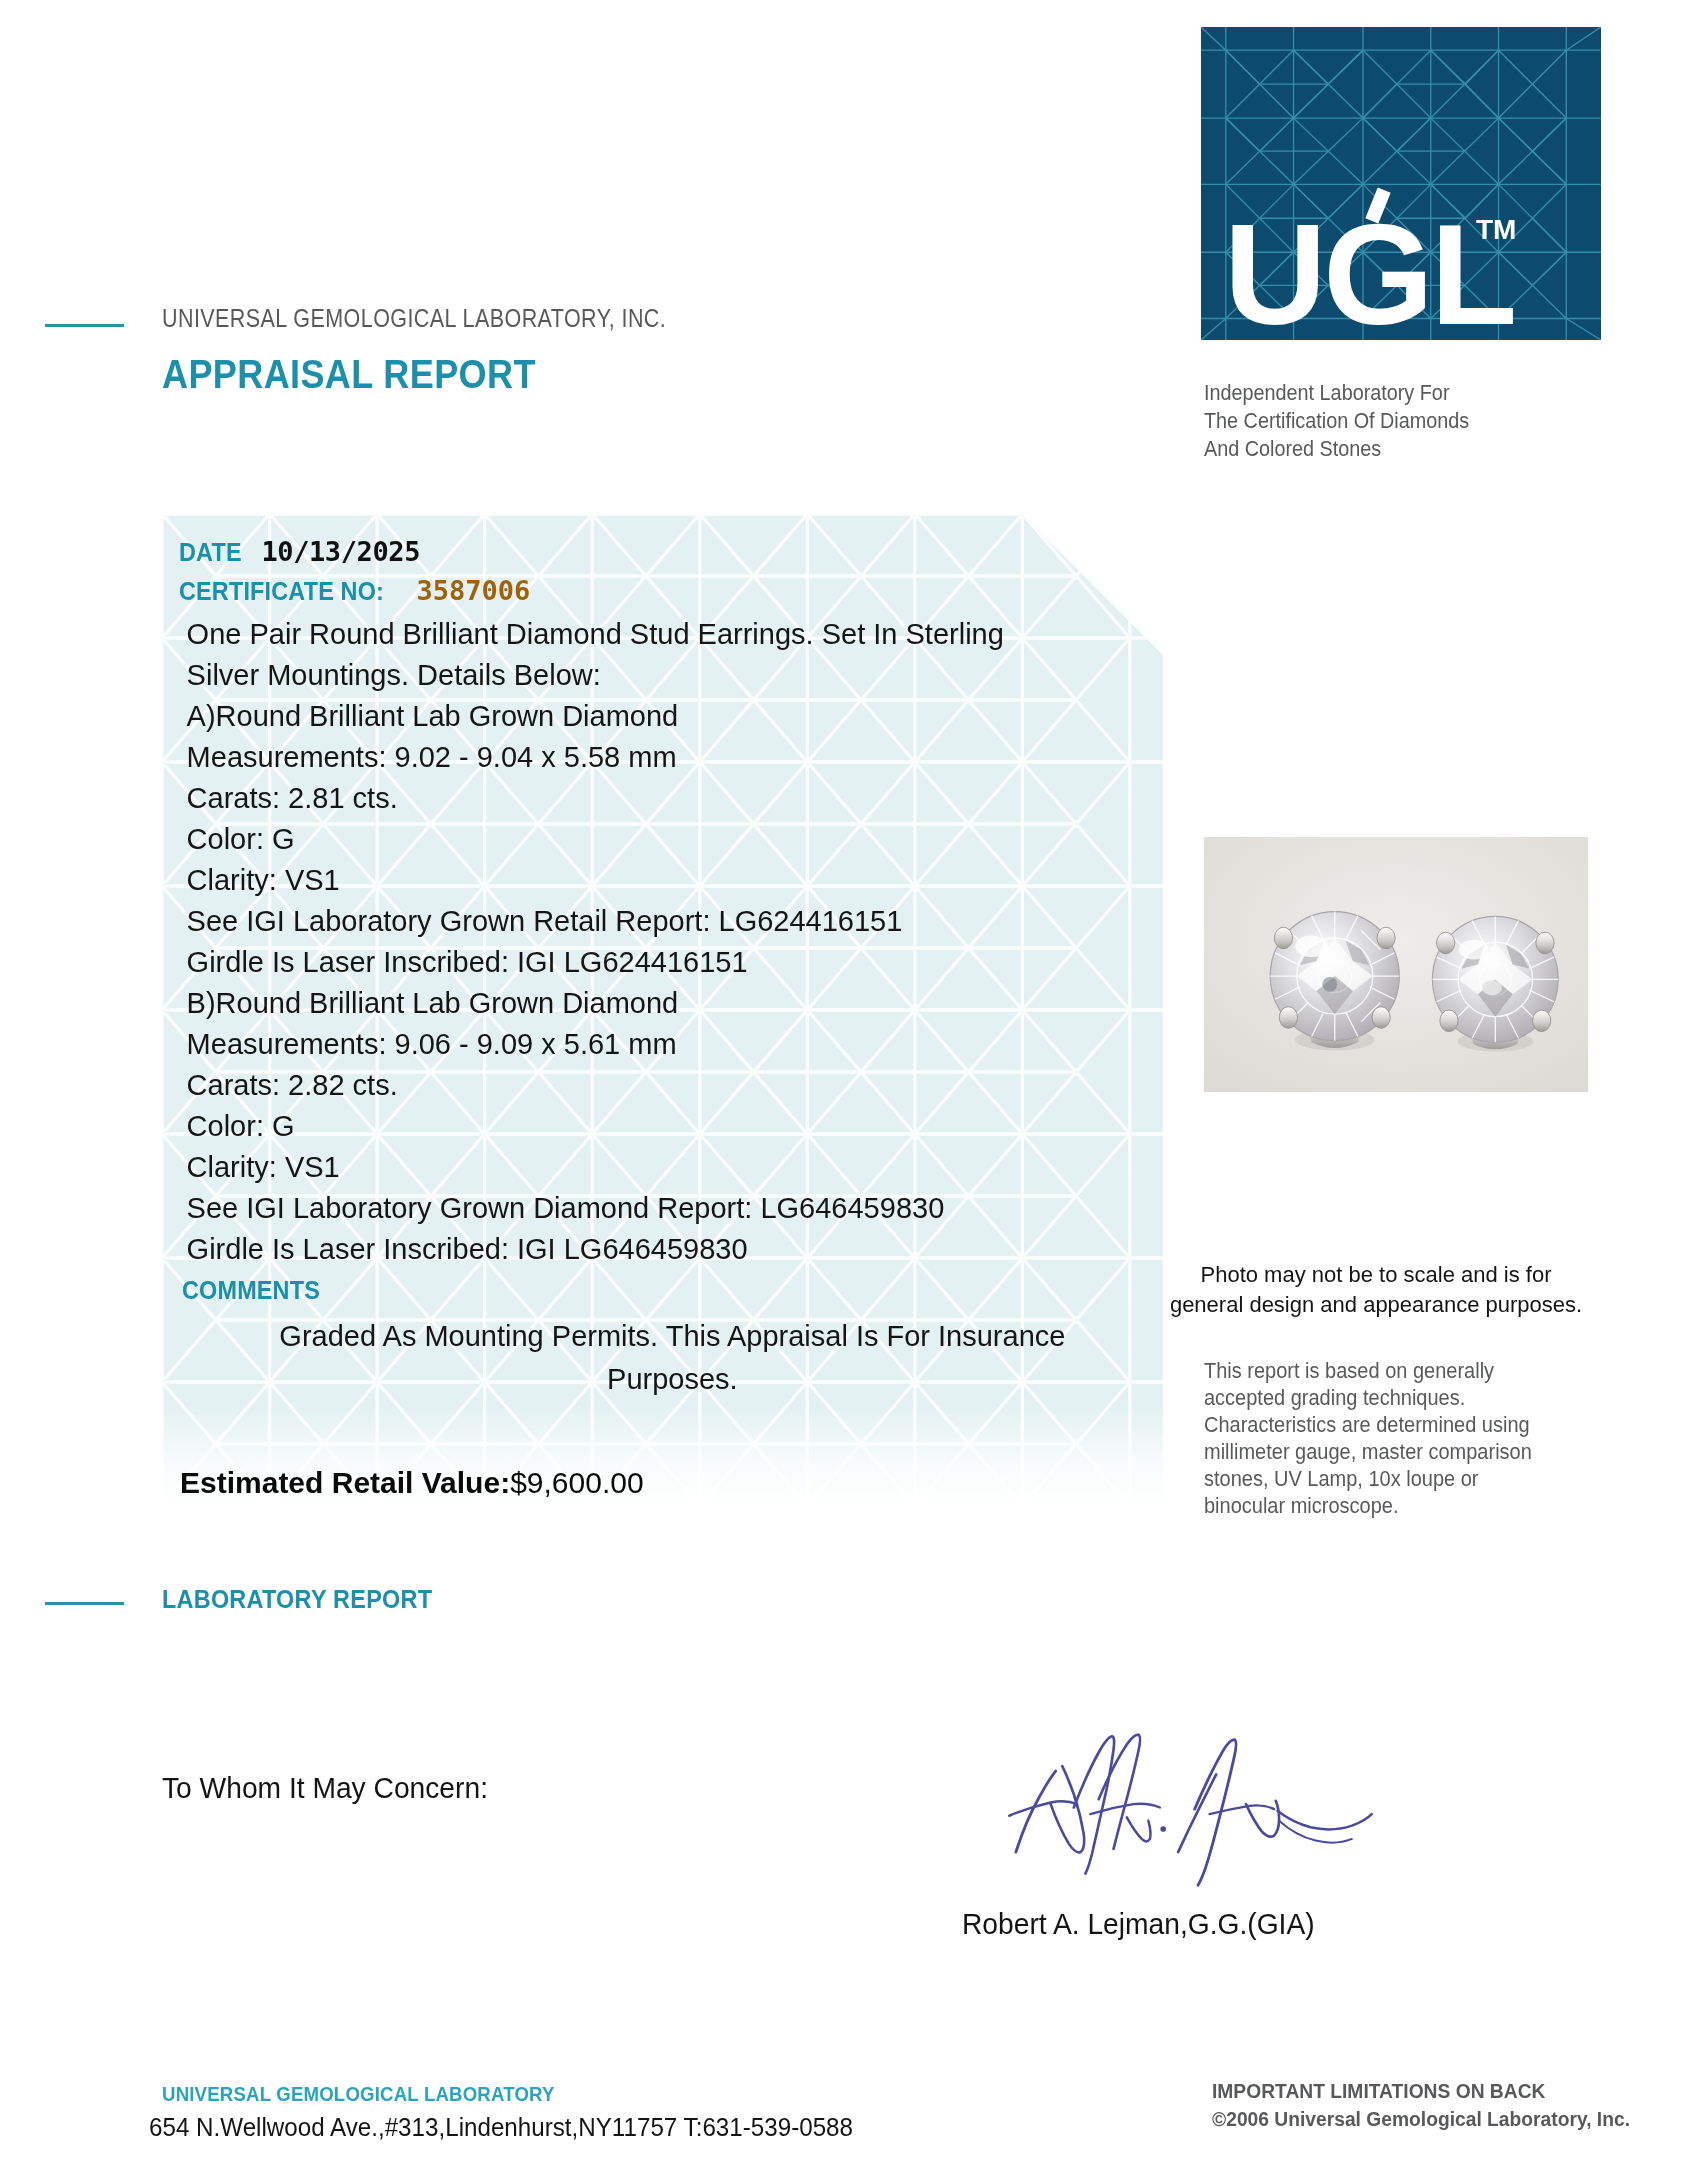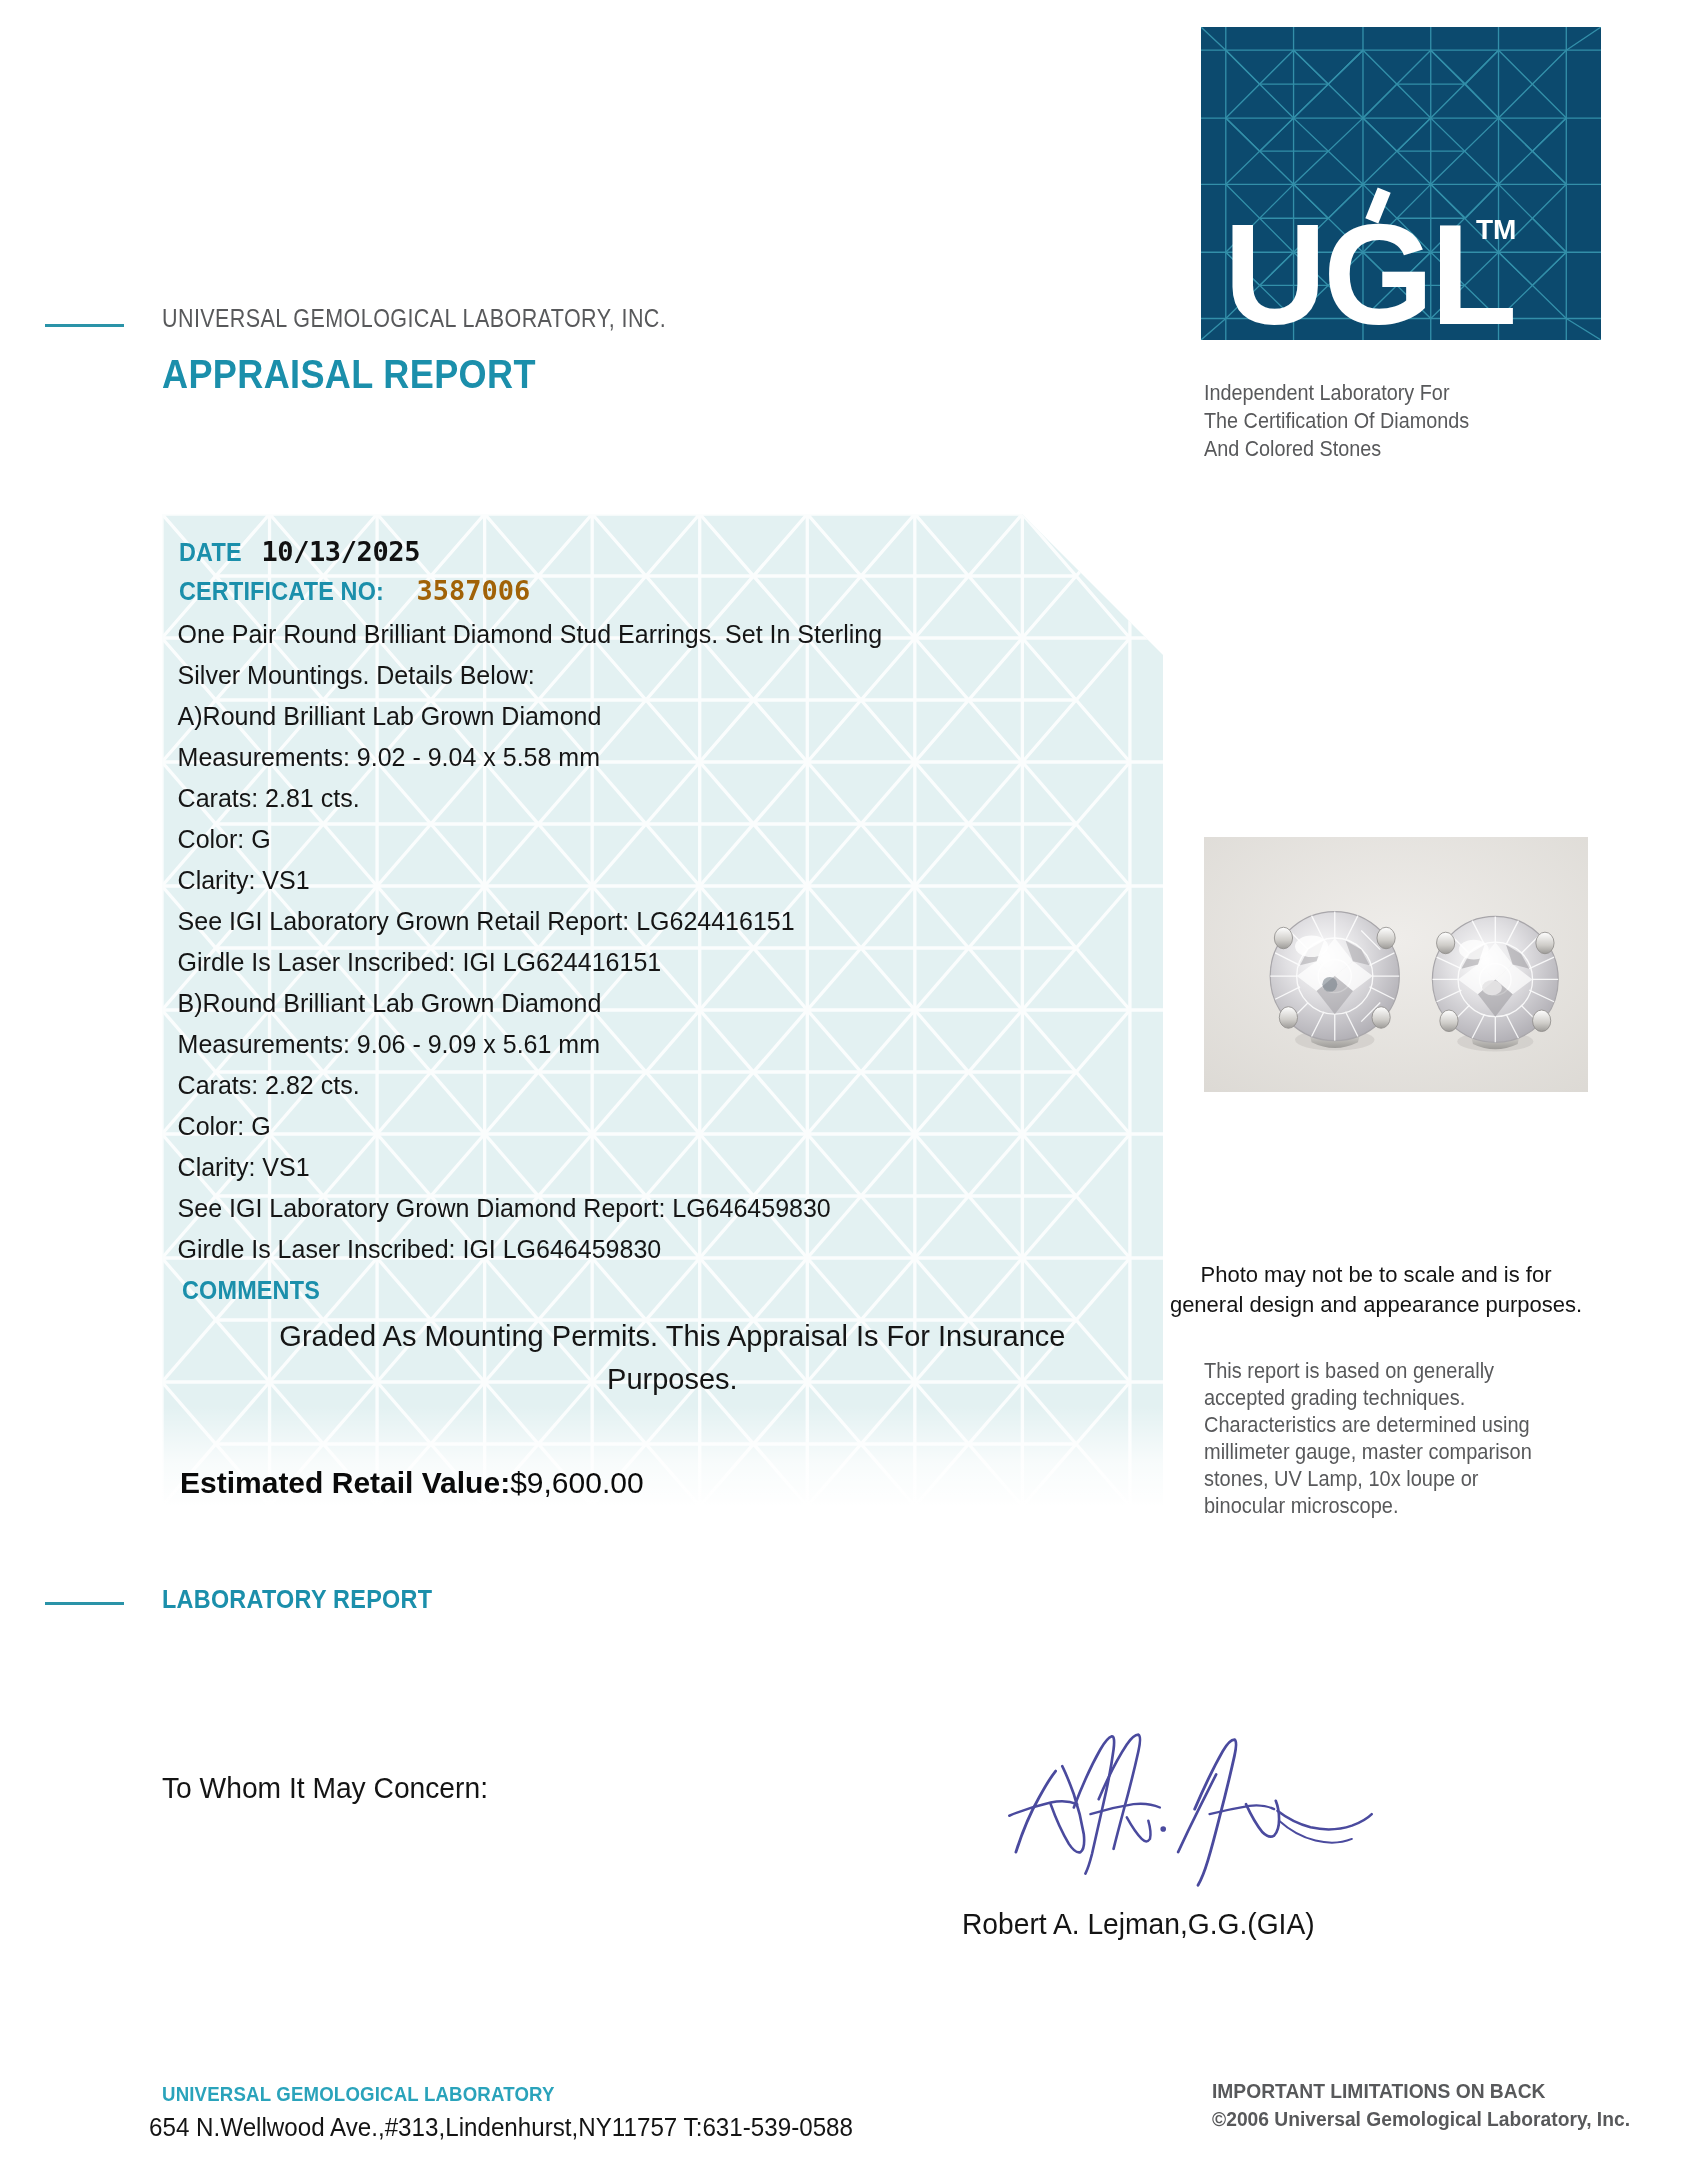--- a/index.html
+++ b/index.html
@@ -182,25 +182,25 @@
     color: #a16207;
     display: inline-block;
     vertical-align: baseline;
     letter-spacing: 0px;
   }
   .spacer-sm { display: inline-block; width: 13.2px; }
   .spacer-xs { display: inline-block; width: 10px; }
 
   .desc-line {
     font-family: "Liberation Sans", sans-serif;
-    font-size: 25px;
+    font-size: 29px;
     line-height: 41px;
     color: #151515;
     white-space: nowrap;
-    margin-left: 9px;
+    margin-left: 18px;
   }
   .comments-head {
     font-family: "Liberation Sans Narrow", "Liberation Sans", sans-serif;
     font-size: 26px;
     font-weight: bold;
     color: #1b8fab;
     letter-spacing: 0.2px;
     margin-left: 13.2px;
     margin-top: 5px;
     height: 40px;

